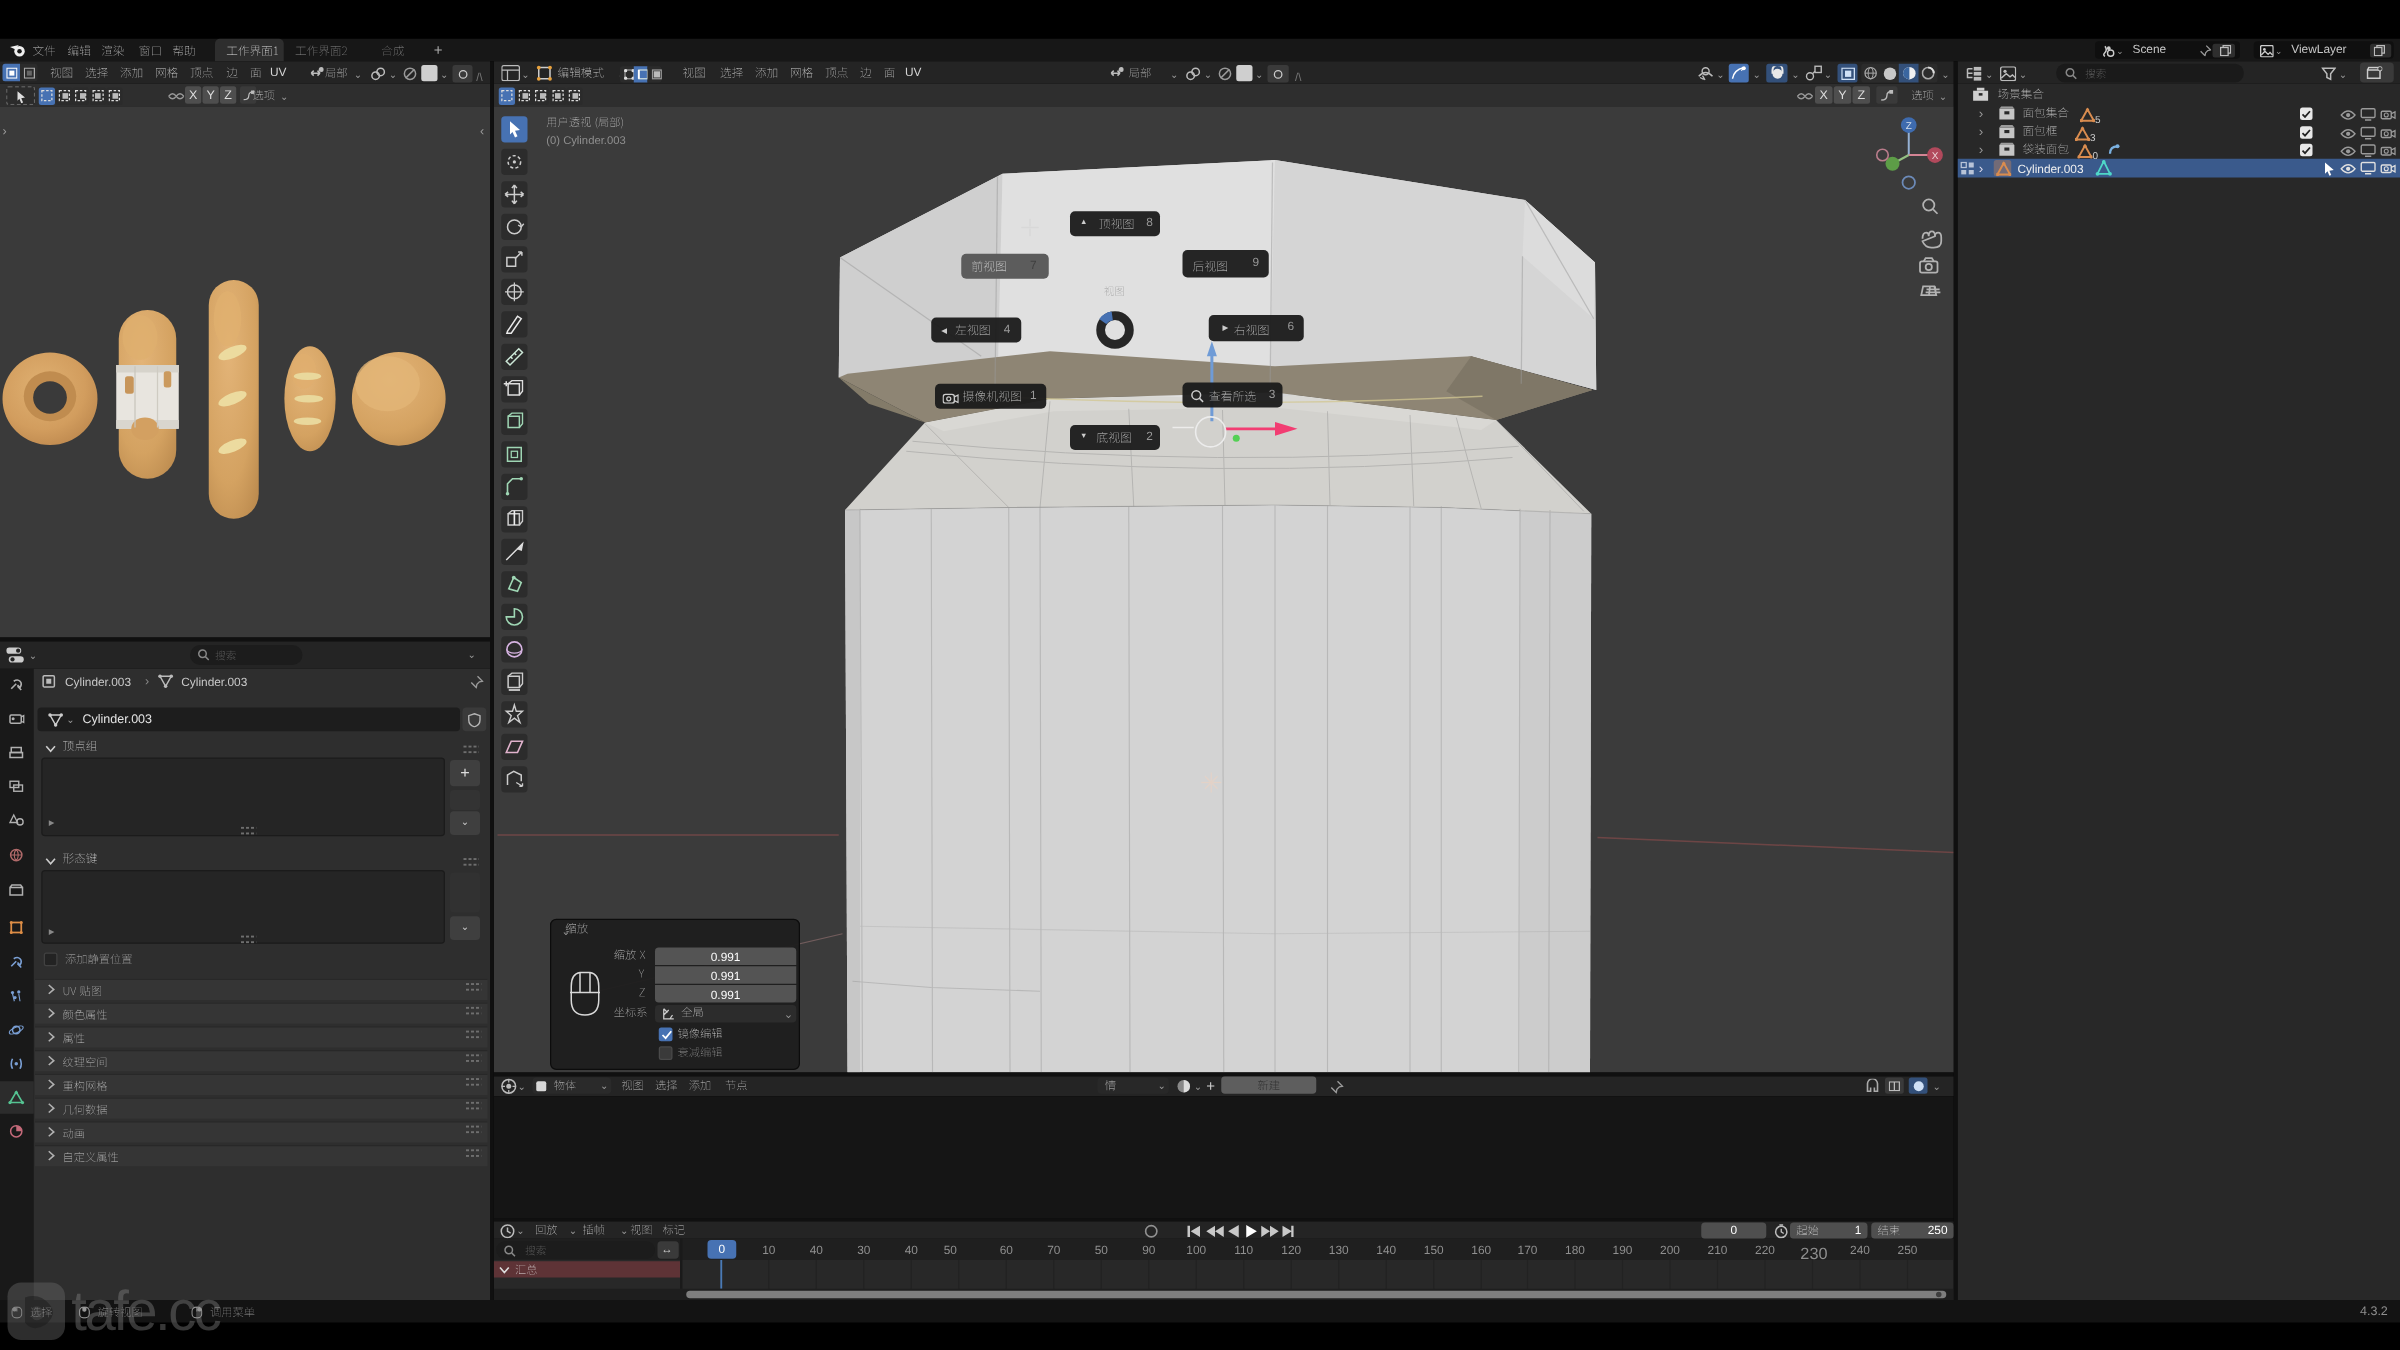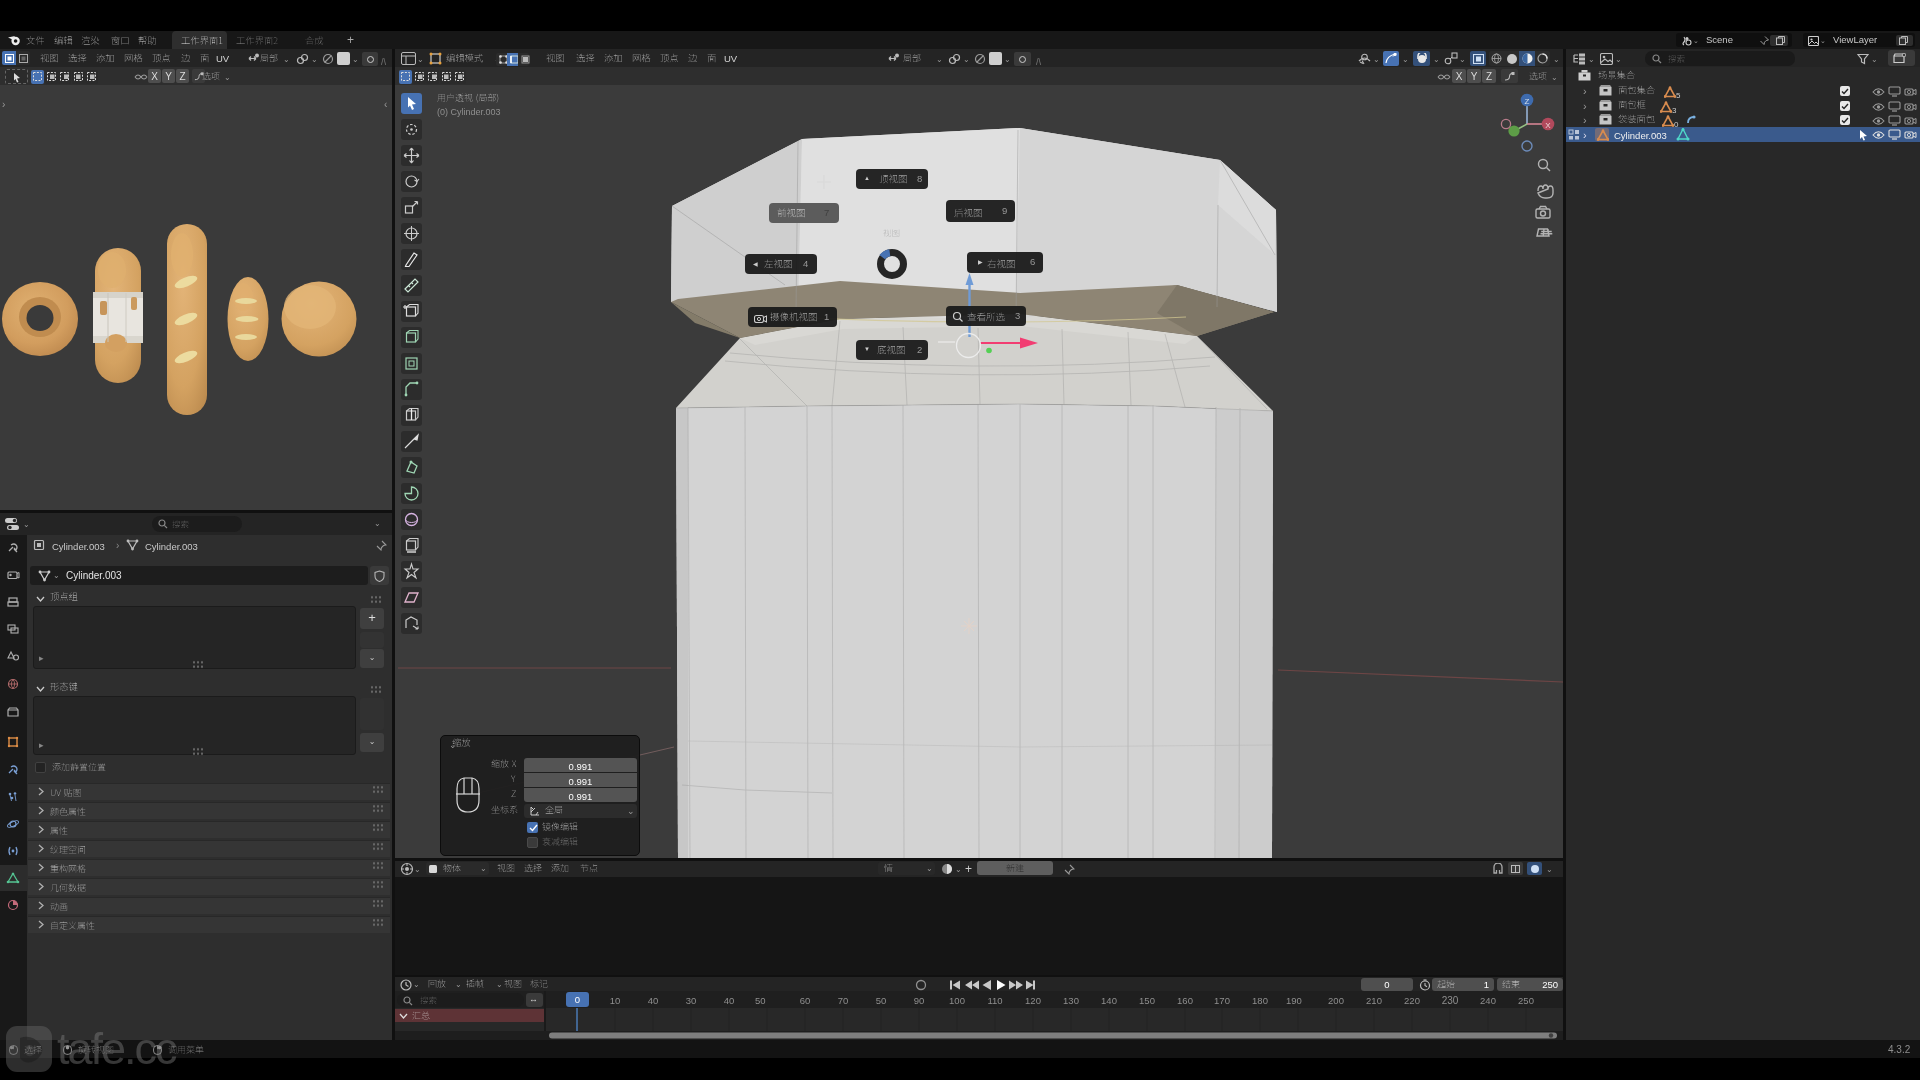--- a/index.html
+++ b/index.html
@@ -697,25 +697,25 @@
     <div class="a" style="left:907px;top:995px;width:24px;text-align:center;font-size:9.5px;color:#8f8f8f">90</div>
     <div class="a" style="left:945px;top:995px;width:24px;text-align:center;font-size:9.5px;color:#8f8f8f">100</div>
     <div class="a" style="left:983px;top:995px;width:24px;text-align:center;font-size:9.5px;color:#8f8f8f">110</div>
     <div class="a" style="left:1021px;top:995px;width:24px;text-align:center;font-size:9.5px;color:#8f8f8f">120</div>
     <div class="a" style="left:1059px;top:995px;width:24px;text-align:center;font-size:9.5px;color:#8f8f8f">130</div>
     <div class="a" style="left:1097px;top:995px;width:24px;text-align:center;font-size:9.5px;color:#8f8f8f">140</div>
     <div class="a" style="left:1135px;top:995px;width:24px;text-align:center;font-size:9.5px;color:#8f8f8f">150</div>
     <div class="a" style="left:1173px;top:995px;width:24px;text-align:center;font-size:9.5px;color:#8f8f8f">160</div>
     <div class="a" style="left:1210px;top:995px;width:24px;text-align:center;font-size:9.5px;color:#8f8f8f">170</div>
     <div class="a" style="left:1248px;top:995px;width:24px;text-align:center;font-size:9.5px;color:#8f8f8f">180</div>
-    <div class="a" style="left:1286px;top:995px;width:24px;font-size:9.5px;color:#8f8f8f">190</div>
+    <div class="a" style="left:1286px;top:995px;width:24px;text-align:center;font-size:9.5px;color:#8f8f8f">190</div>
     <div class="a" style="left:1324px;top:995px;width:24px;text-align:center;font-size:9.5px;color:#8f8f8f">200</div>
     <div class="a" style="left:1362px;top:995px;width:24px;text-align:center;font-size:9.5px;color:#8f8f8f">210</div>
     <div class="a" style="left:1400px;top:995px;width:24px;text-align:center;font-size:9.5px;color:#8f8f8f">220</div>
-    <div class="a" style="left:1438px;top:995px;width:24px;text-align:center;font-size:10px;color:#8f8f8f">230</div>
+    <div class="a" style="left:1438px;top:995px;width:24px;text-align:right;font-size:13px;color:#8f8f8f">230</div>
     <div class="a" style="left:1476px;top:995px;width:24px;text-align:center;font-size:9.5px;color:#8f8f8f">240</div>
     <div class="a" style="left:1514px;top:995px;width:24px;text-align:center;font-size:9.5px;color:#8f8f8f">250</div>
 <div class="a" style="left:566px;top:992px;width:23px;height:15px;background:#4772b3;border-radius:3px">
       <div class="a" style="left:0;top:1.5px;width:23px;text-align:center;color:#fff;font-size:9.5px">0</div>
     </div>
 
 <div class="a" style="left:397px;top:993px;width:127px;height:14px;background:#1c1c1c;border-radius:7px">
   <svg class="a" style="left:6px;top:2.5px" width="10" height="10" viewBox="0 0 10 10">
         <circle cx="4" cy="4" r="3" fill="none" stroke="#888" stroke-width="1.2"></circle>
         <line x1="6.3" y1="6.3" x2="9" y2="9" stroke="#888" stroke-width="1.2"></line>

